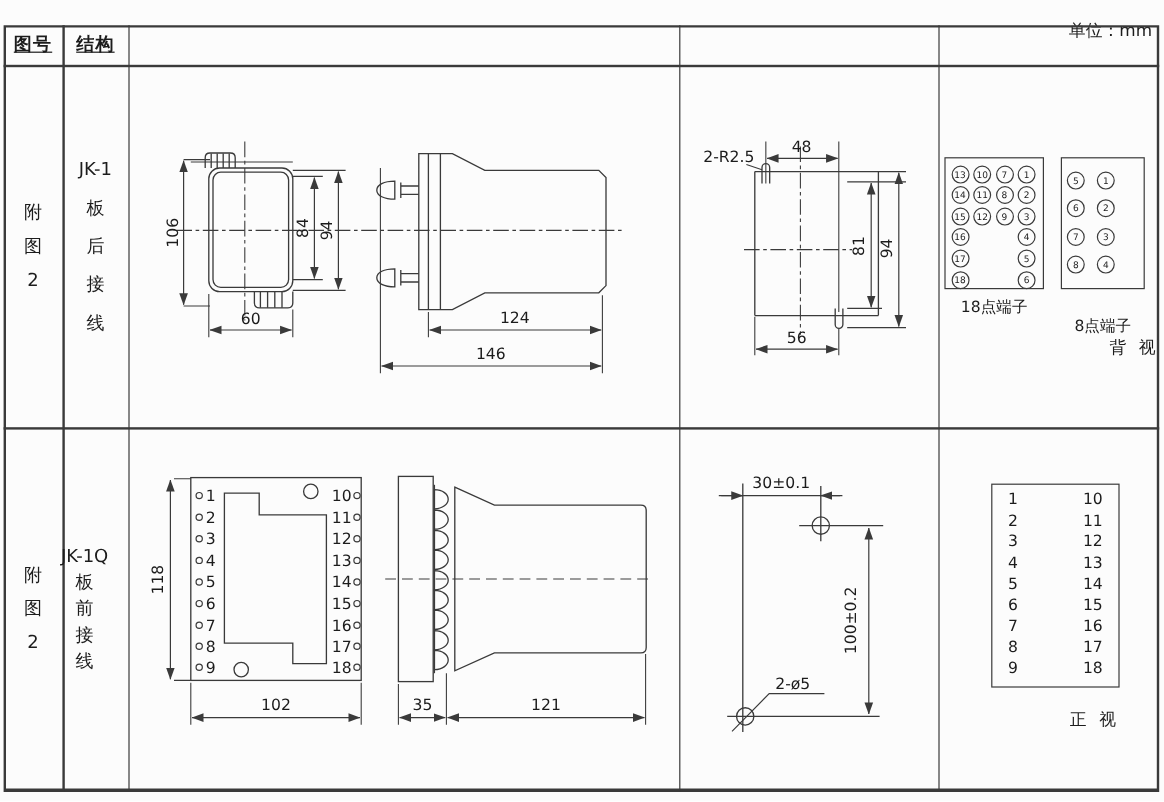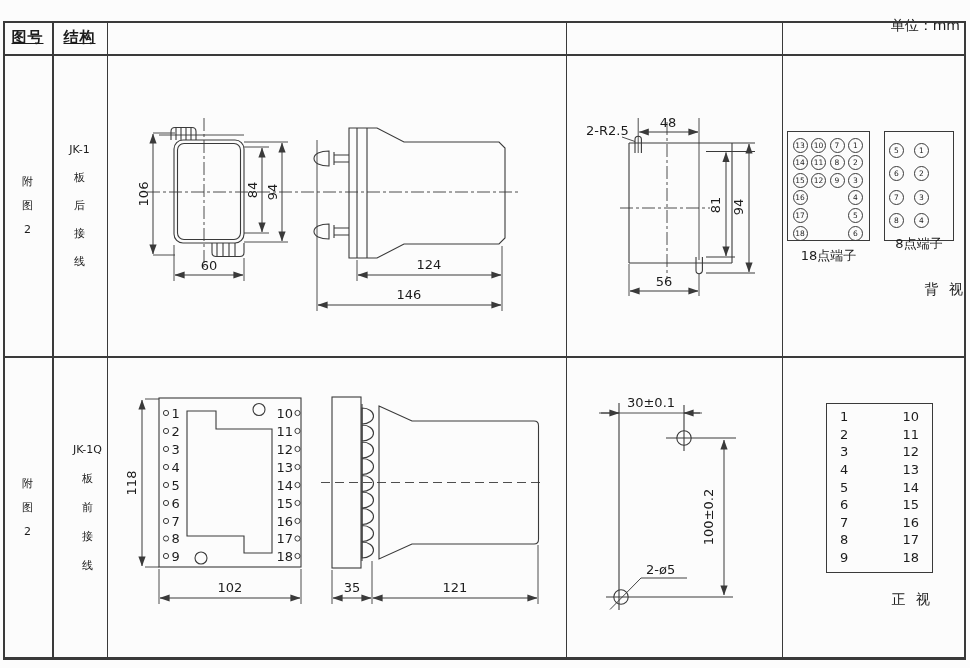--- a/index.html
+++ b/index.html
@@ -6,21 +6,21 @@
   .canvas{position:relative;width:970px;height:668px;background:#fcfcfc;
           font-family:"DejaVu Sans","Liberation Sans",sans-serif;color:#1c1c1c;overflow:hidden;}
   .abs{position:absolute;box-sizing:border-box;}
   .unit{top:1px;left:840px;width:120px;height:19px;font-size:14px;text-align:right;margin-top:16px;}
   .outer{left:3px;top:21px;width:963px;height:639px;border:2px solid #3a3a3a;border-bottom-width:3px;background:transparent;}
   .vline{top:21px;height:639px;width:1.5px;background:#3a3a3a;}
   .hline{left:3px;width:963px;height:1.5px;background:#3a3a3a;}
   .cell{display:flex;align-items:center;justify-content:center;text-decoration:underline;}
   .hcell{font-size:15px;font-weight:600;letter-spacing:1px;}
   .vstack{display:flex;flex-direction:column;align-items:center;justify-content:center;}
-  .vstack span{font-size:11px;line-height:1;}
+  .vstack span{font-size:15px;line-height:1;}
   .model{font-size:14px;}
   svg{position:absolute;overflow:visible;}
   svg text{font-family:"DejaVu Sans","Liberation Sans",sans-serif;fill:#1c1c1c;font-size:13px;stroke:none;}
   .tcell{position:absolute;}
   .tbox{position:absolute;border:1.5px solid #3a3a3a;box-sizing:border-box;}
   .tc{position:absolute;width:13px;height:13px;border:1.2px solid #3a3a3a;border-radius:50%;
       font-size:7.5px;display:flex;align-items:center;justify-content:center;background:transparent;}
   .tlabel{position:absolute;font-size:13px;text-align:center;}
   .viewlabel{position:absolute;font-size:14px;text-align:right;letter-spacing:3px;}
   .trow{display:flex;justify-content:space-between;padding:0 13px 0 13px;font-size:13px;line-height:1;}
@@ -133,21 +133,21 @@
     <text x="102" y="72" text-anchor="middle">48</text>
     <text transform="translate(154,150) rotate(-90)" text-anchor="middle">81</text>
     <text transform="translate(177,152) rotate(-90)" text-anchor="middle">94</text>
     <text x="98" y="231" text-anchor="middle">56</text>
   </svg>
 
   <div class="tcell" style="left:782px;top:55px;width:184px;height:301px">
     <div class="tbox" style="left:5px;top:76px;width:83px;height:110px"></div>
     <div class="tbox" style="left:102px;top:76px;width:70px;height:110px"></div>
     <div class="tlabel" style="left:5px;top:192px;width:83px">18点端子</div>
-    <div class="tlabel" style="left:102px;top:180px;width:70px">8点端子</div>
+    <div class="tlabel" style="left:102px;top:208px;width:70px">8点端子</div>
     <div class="viewlabel" style="left:0;top:226px;width:184px">背 视</div>
   <span class="tc" style="left: 10.5px; top: 82.5px;">13</span>
       <span class="tc" style="left: 29px; top: 82.5px;">10</span>
       <span class="tc" style="left: 47.5px; top: 82.5px;">7</span>
       <span class="tc" style="left: 66px; top: 82.5px;">1</span>
       <span class="tc" style="left: 10.5px; top: 100px;">14</span>
       <span class="tc" style="left: 29px; top: 100px;">11</span>
       <span class="tc" style="left: 47.5px; top: 100px;">8</span>
       <span class="tc" style="left: 66px; top: 100px;">2</span>
       <span class="tc" style="left: 10.5px; top: 117.5px;">15</span>
@@ -168,21 +168,21 @@
       <span class="tc" style="left: 132px; top: 134.5px;">3</span>
       <span class="tc" style="left: 107px; top: 158px;">8</span>
       <span class="tc" style="left: 132px; top: 158px;">4</span>
     </div>
 
   <div class="abs vstack" style="left:3px;top:357px;width:49px;height:301px;gap:13px">
     <span>附</span>
     <span>图</span>
     <span>2</span>
   </div>
-  <div class="abs vstack" style="left:60px;top:357px;width:55px;height:301px;gap:18px">
+  <div class="abs vstack" style="left:43px;top:357px;width:55px;height:301px;gap:7px">
     <span class="model">JK-1Q</span>
     <span>板</span>
     <span>前</span>
     <span>接</span>
     <span>线</span>
   </div>
 
   <svg style="left:107px;top:357px" width="459" height="301" viewBox="0 0 459 301">
     <defs>
       <marker id="a3" viewBox="0 0 10 10" refX="9.6" refY="5" markerWidth="10" markerHeight="10" orient="auto-start-reverse">

